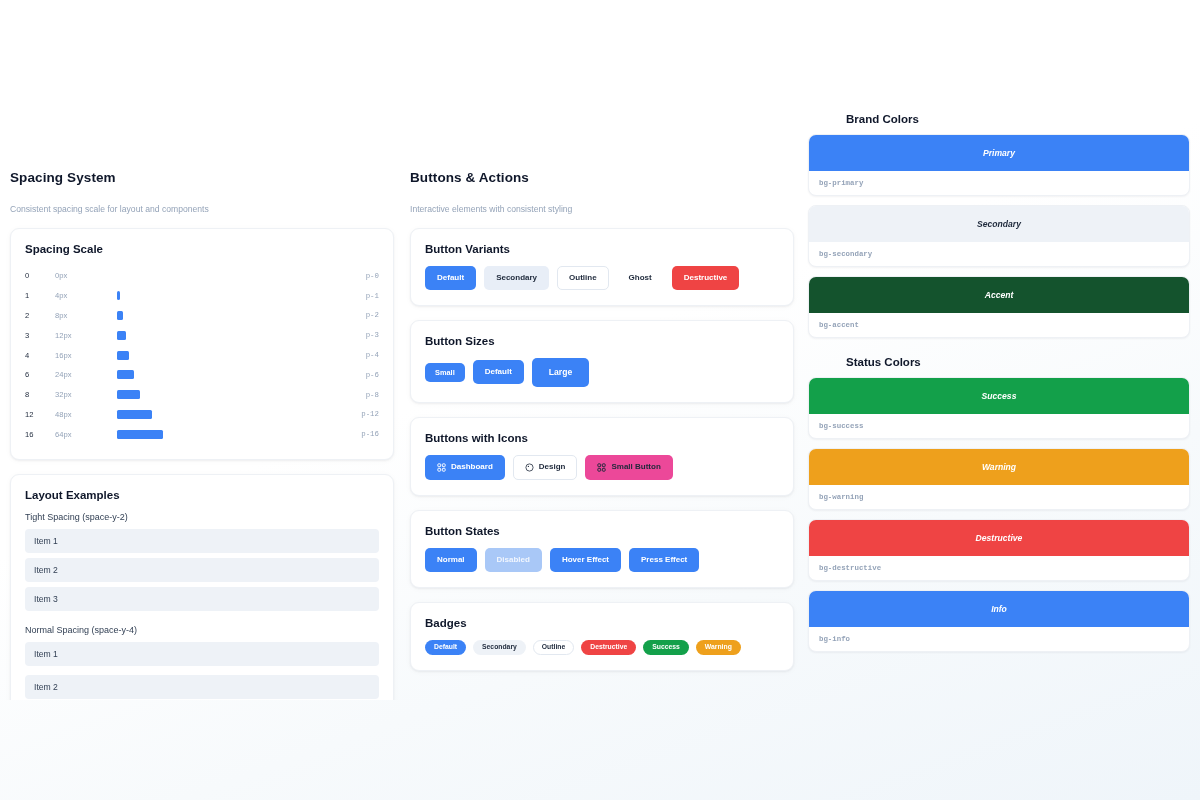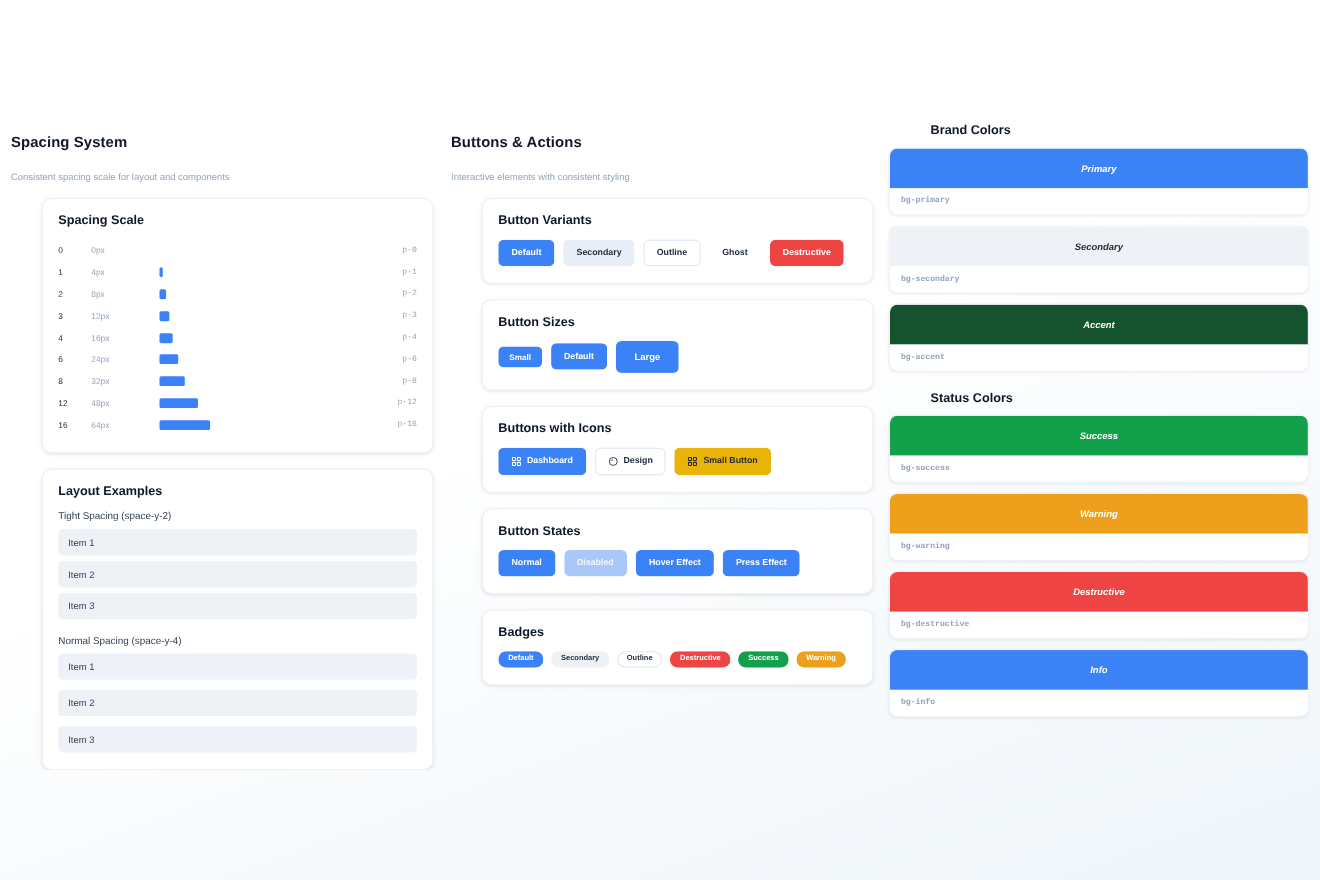--- a/index.html
+++ b/index.html
@@ -10,29 +10,29 @@
     color: #0f172a;
     overflow: hidden;
   }
   .page { position: relative; width: 1200px; height: 800px; }
   .viewport { position: absolute; left: 0; top: 0; width: 1200px; height: 700px; overflow: hidden; }
   .cols { display: flex; gap: 8px; padding: 0 10px; }
   .col { width: 384px; }
   .col-mid { width: 392px; padding-left: 8px; }
   .col-right { width: 388px; padding-left: 6px; }
 
-  .sec-title { font-size: 13.5px; font-weight: 700; letter-spacing: .1px; color: #0f172a; }
+  .sec-title { font-size: 13.5px; font-weight: 700; letter-spacing: .1px; color: #0f172a; margin-top: 48px; }
   .sec-sub { font-size: 8.6px; color: #94a3b8; margin-top: 19px; }
   .hdr-left { padding-top: 122px; }
   .hdr-right { padding-top: 113px; }
 
   .card {
     background: #fff; border: 1px solid #eef1f5; border-radius: 9px;
     box-shadow: 0 1px 2px rgba(16,24,40,.05), 0 1px 6px rgba(16,24,40,.03);
-    padding: 14px 14px 15px 14px; margin-top: 14px; margin-left: 28px;
+    padding: 14px 14px 15px 14px; margin-top: 14px;
   }
   .card-title { font-size: 11.5px; font-weight: 700; color: #0f172a; margin-bottom: 11px; }
 
   
   .sp-row { display: flex; align-items: center; height: 19.8px; }
   .sp-step { width: 30px; font-size: 7.6px; color: #1e293b; }
   .sp-px { width: 62px; font-size: 7.6px; color: #94a3b8; }
   .sp-barwrap { flex: 1; display: flex; align-items: center; }
   .sp-bar { height: 9px; background: #3b82f6; border-radius: 1.5px; }
   .sp-token { width: 54px; text-align: right; font-family: "Liberation Mono", monospace; font-size: 7.4px; color: #94a3b8; }
@@ -51,21 +51,21 @@
          display: inline-flex; align-items: center; justify-content: center; gap: 5px;
          padding: 7px 11px; border: 1px solid transparent; white-space: nowrap; }
   .btn-default { background: #3b82f6; color: #fff; }
   .btn-secondary { background: #e8eef7; color: #1e293b; }
   .btn-outline { background: #fff; color: #1e293b; border-color: #e2e8f0; }
   .btn-ghost { background: transparent; color: #1e293b; }
   .btn-destructive { background: #ef4444; color: #fff; }
   .btn-sm { padding: 5px 9px; font-size: 7.4px; text-align: center; }
   .btn-lg { padding: 9px 16px; font-size: 8.6px; }
   .btn-disabled { background: #a9c8f7; color: #f1f6fe; justify-content: flex-end; }
-  .btn-icon-ghost { background: #eab308; color: #1e293b; }
+  .btn-icon-ghost { background: #ec4899; color: #1e293b; }
   .ico { display: inline-block; width: 9px; height: 9px; }
   .ico svg { display: block; width: 9px; height: 9px; }
 
   
   .badge { border-radius: 999px; font-size: 6.8px; font-weight: 700; padding: 3.5px 8px;
            display: inline-flex; align-items: center; line-height: 1; border: 1px solid transparent; }
   .bg-default { background: #3b82f6; color: #fff; }
   .bg-secondary { background: #eef2f7; color: #1e293b; }
   .bg-outline { background: #fff; color: #1e293b; border-color: #e2e8f0; }
   .bg-destructive { background: #ef4444; color: #fff; }

